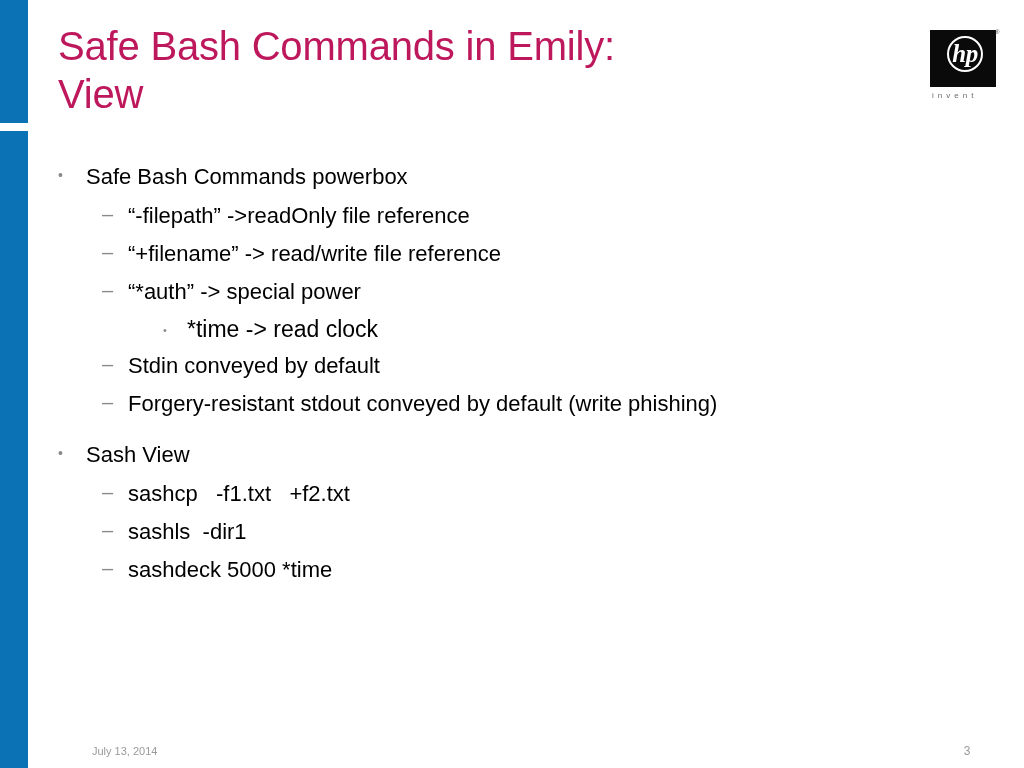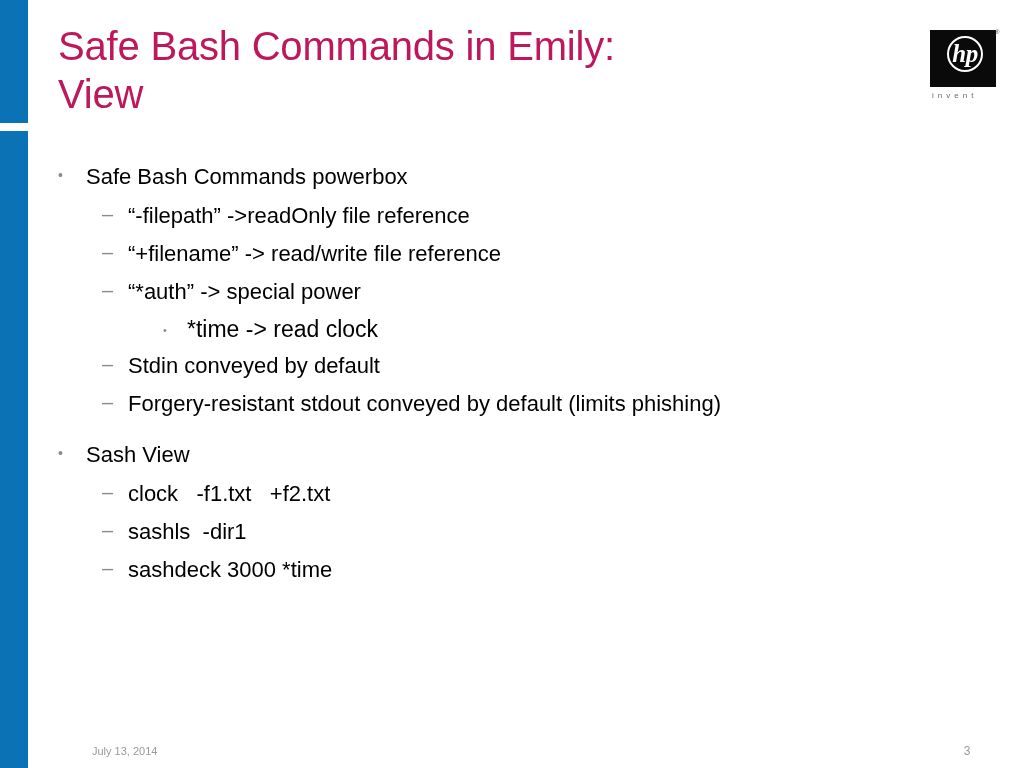--- a/index.html
+++ b/index.html
@@ -234,36 +234,36 @@
       <div class="row lvl3">
         <span class="marker">•</span>
         <span class="text">*time -&gt; read clock</span>
       </div>
       <div class="row lvl2">
         <span class="marker">–</span>
         <span class="text">Stdin conveyed by default</span>
       </div>
       <div class="row lvl2">
         <span class="marker">–</span>
-        <span class="text">Forgery-resistant stdout conveyed by default (limits phishing)</span>
+        <span class="text">Forgery-resistant stdout conveyed by default (write phishing)</span>
       </div>
       <div class="row lvl1 gap-before">
         <span class="marker">•</span>
         <span class="text">Sash View</span>
       </div>
       <div class="row lvl2">
         <span class="marker">–</span>
-        <span class="text">clock   -f1.txt   +f2.txt</span>
+        <span class="text">sashcp   -f1.txt   +f2.txt</span>
       </div>
       <div class="row lvl2">
         <span class="marker">–</span>
         <span class="text">sashls  -dir1</span>
       </div>
       <div class="row lvl2">
         <span class="marker">–</span>
-        <span class="text">sashdeck 3000 *time</span>
+        <span class="text">sashdeck 5000 *time</span>
       </div>
     </div>
 
   <div class="footer-date">July 13, 2014</div>
   <div class="footer-page">3</div>
 
 </div>
 
 </body></html>

